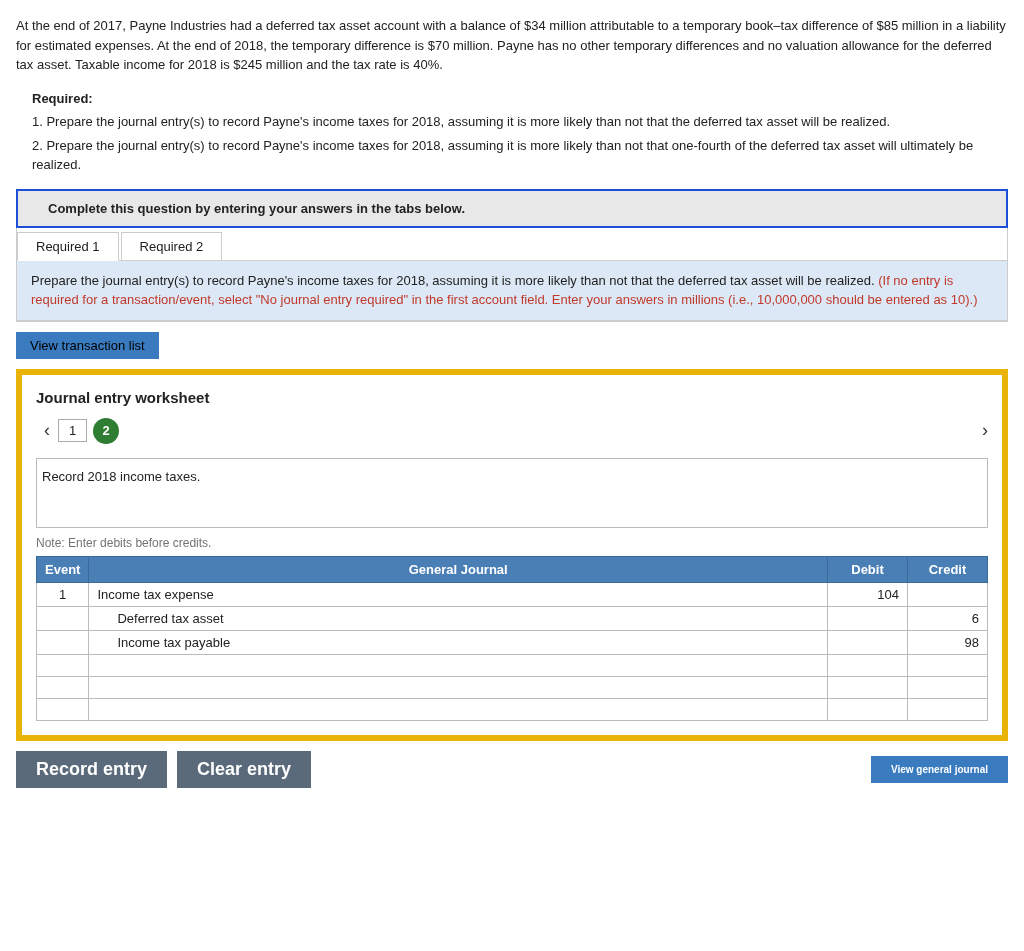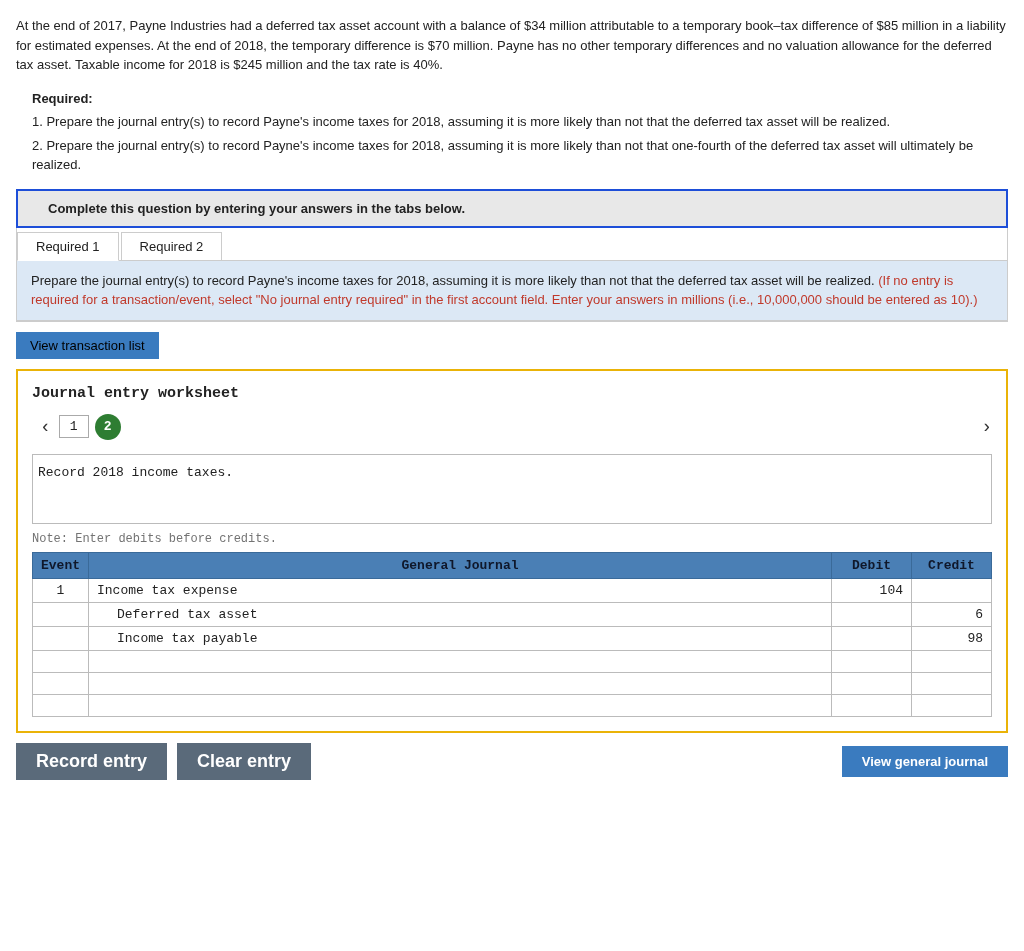--- a/index.html
+++ b/index.html
@@ -74,25 +74,24 @@
       display: inline-block;
       background: #3a7bbf;
       color: #000000;
       padding: 6px 14px;
       font-size: 13px;
       border: none;
       cursor: pointer;
       margin: 10px 0 10px 0;
     }
     .worksheet-box {
-      border: 2px solid #eab308;
+      border: 6px solid #eab308;
       padding: 14px;
       margin-bottom: 10px;
       background: #fff;
-      font-family: Liberation Mono, monospace;
     }
     .worksheet-title {
       font-size: 15px;
       font-weight: bold;
       margin-bottom: 12px;
     }
     .nav-row {
       display: flex;
       align-items: center;
       margin-bottom: 14px;
@@ -142,21 +141,21 @@
       font-size: 12px;
       margin-bottom: 6px;
     }
     table.journal-table {
       width: 100%;
       border-collapse: collapse;
       font-size: 13px;
     }
     table.journal-table th {
       background: #4a7fb5;
-      color: #0f172a;
+      color: #ffffff;
       padding: 5px 8px;
       text-align: center;
       border: 1px solid #3a6a99;
     }
     table.journal-table th.gen-journal {
       text-align: center;
     }
     table.journal-table td {
       border: 1px solid #bbb;
       padding: 4px 8px;
@@ -194,21 +193,21 @@
       cursor: pointer;
       font-size: 18px;
       font-weight: bold;
     }
     .btn-blue {
       background: #3a7bbf;
       color: #fff;
       padding: 8px 20px;
       border: none;
       cursor: pointer;
-      font-size: 13px;
+      font-size: 10px;
       font-weight: bold;
       margin-left: auto;
     }
   </style>
 </head>
 <body>
 
 <div class="problem-text">
   <p>At the end of 2017, Payne Industries had a deferred tax asset account with a balance of $34 million attributable to a temporary book–tax difference of $85 million in a liability for estimated expenses. At the end of 2018, the temporary difference is $70 million. Payne has no other temporary differences and no valuation allowance for the deferred tax asset. Taxable income for 2018 is $245 million and the tax rate is 40%.</p>
 </div>

